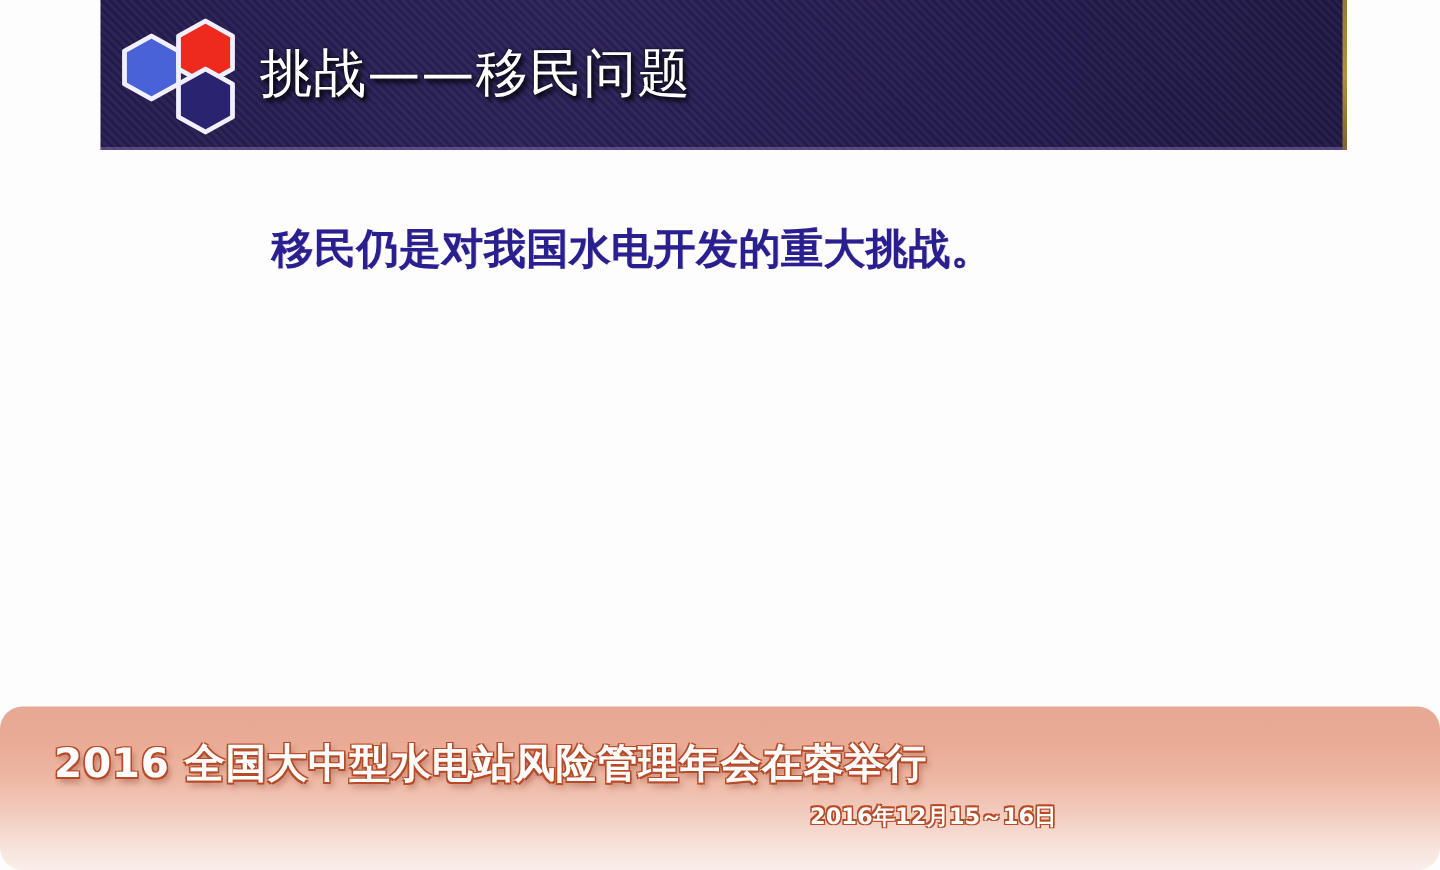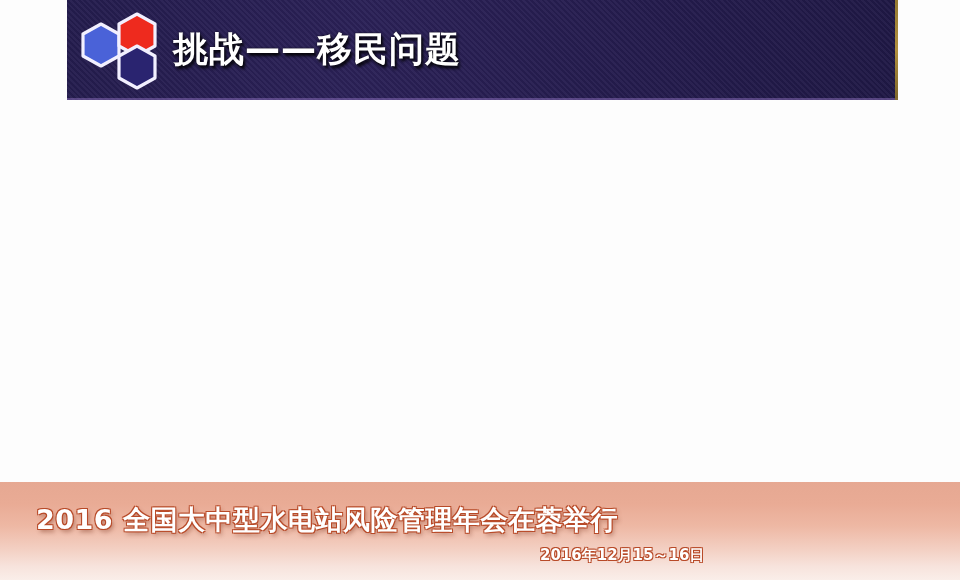--- a/index.html
+++ b/index.html
@@ -51,21 +51,21 @@
     height: 88px;
   }
 
   .header-title {
     position: absolute;
     left: 106px;
     top: 50%;
     transform: translateY(-52%);
     color: #ffffff;
     font-size: 35px;
-    font-weight: bold;
+    font-weight: normal;
     letter-spacing: 1px;
     white-space: nowrap;
     text-shadow:
       2px 3px 3px rgba(0,0,0,0.85),
       0 0 2px rgba(0,0,0,0.9);
     font-family: "DejaVu Sans", "Liberation Sans", sans-serif;
   }
 
   
   .body-copy {
@@ -96,28 +96,29 @@
   .hl-red {
     color: #ec1c24;
   }
 
   
   .banner {
     position: absolute;
     left: 0;
     bottom: 0;
     width: 960px;
-    height: 98px;
+    height: 109px;
     background: linear-gradient(to bottom,
         #e6a892 0%,
         #e9ab95 22%,
         #eeb8a4 45%,
         #f3cfc2 68%,
         #f7e3dc 86%,
         #faeee9 100%);
+    border-radius: 15px;
   }
 
   .banner-title {
     position: absolute;
     left: 36px;
     top: 20px;
     color: #ffffff;
     font-size: 27px;
     font-weight: bold;
     letter-spacing: 0.5px;
@@ -236,20 +237,21 @@
         <polygon points="62,8 80,18 80,40 62,50 44,40 44,18" fill="#ee2a1e"></polygon>
         <polygon points="62,40 80,50 80,72 62,82 44,72 44,50" fill="#2a2470"></polygon>
       </g>
     </svg>
 
     <div class="header-title">挑战——移民问题</div>
   </div>
 
   <div class="body-copy">
 
+    <p class="para indent para-2">移民仍是对我国水电开发的重大挑战。</p>
   </div>
 
   <div class="banner">
 
     <div class="banner-title">2016 全国大中型水电站风险管理年会在蓉举行</div>
 
     <div class="banner-date">2016年12月15～16日</div>
 
   </div>
 

